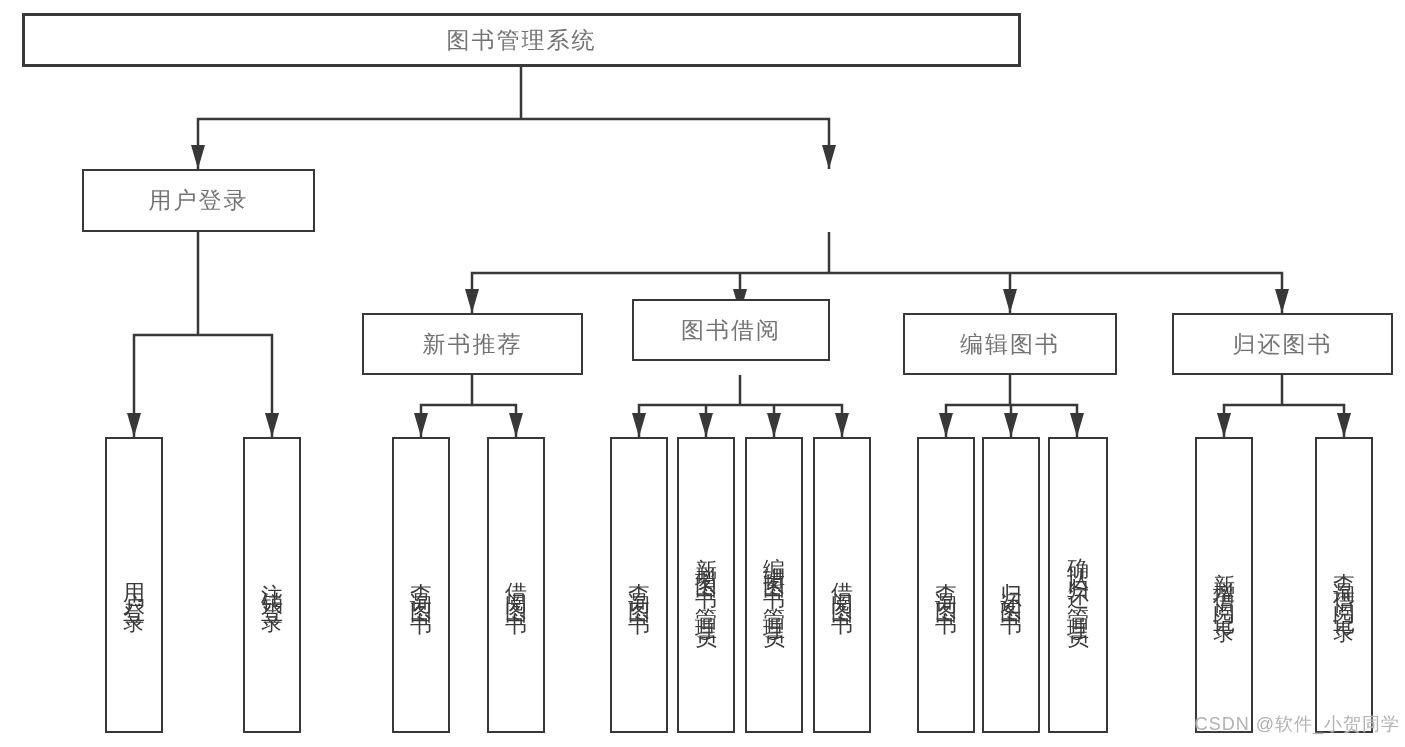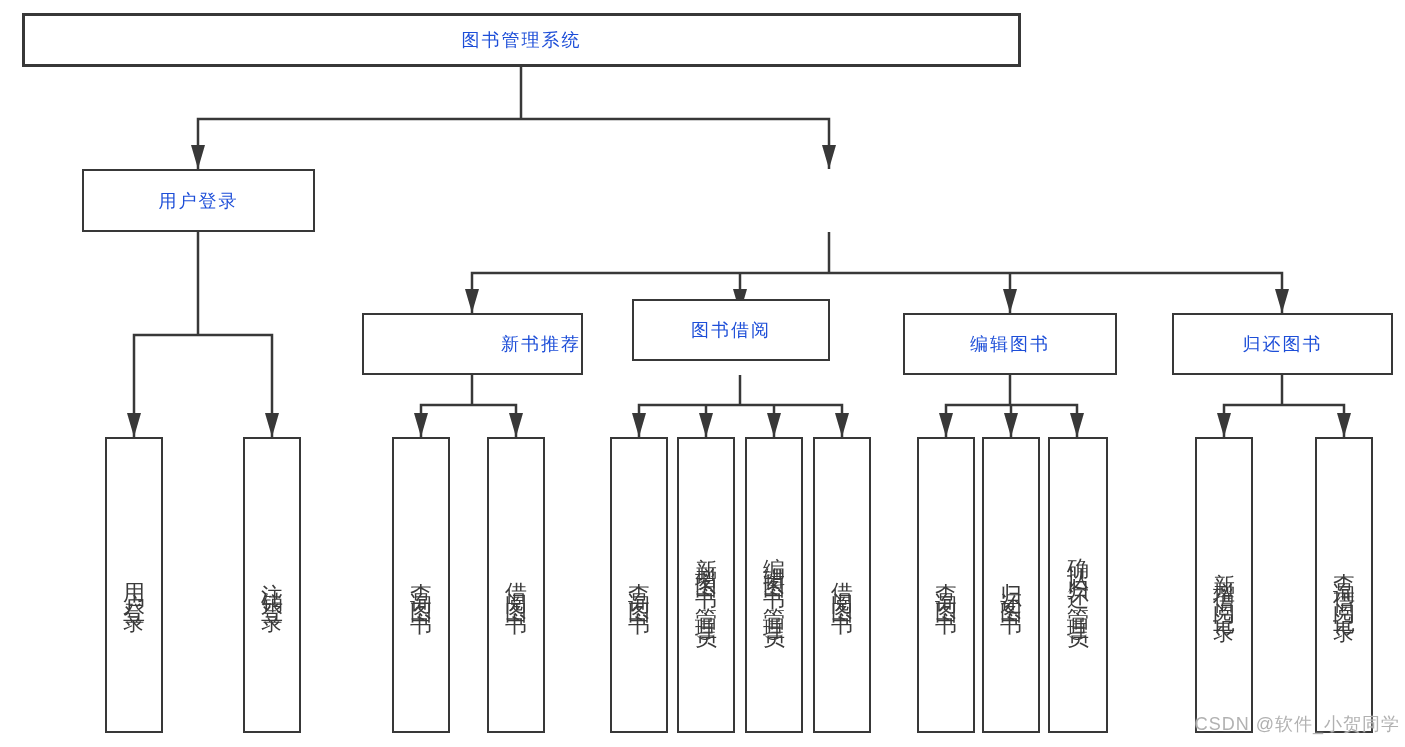--- a/index.html
+++ b/index.html
@@ -21,23 +21,23 @@
     box-sizing: border-box;
     background: #ffffff;
     border: 2.5px solid #383838;
     color: #3a3a3a;
     display: flex;
     align-items: center;
     justify-content: center;
   }
   .node.root { border-width: 3px; }
   .hlabel {
-    font-size: 18px;
+    font-size: 23px;
     letter-spacing: 2px;
-    color: #1d4ed8;
+    color: #737373;
     white-space: nowrap;
   }
   .leaf .vlabel {
     writing-mode: vertical-rl;
     text-orientation: mixed;
     font-size: 22px;
     line-height: 1;
     letter-spacing: 10px;
     color: #3a3a3a;
     white-space: nowrap;
@@ -112,21 +112,21 @@
   </svg>
 
   <div class="node root" style="left:22px; top:13px; width:999px; height:54px;">
     <span class="hlabel">图书管理系统</span>
   </div>
 
   <div class="node" style="left:82px; top:169px; width:233px; height:63px;">
     <span class="hlabel">用户登录</span>
   </div>
 
-  <div class="node" style="left:362px; top:313px; width:221px; height:62px;justify-content:flex-end;">
+  <div class="node" style="left:362px; top:313px; width:221px; height:62px;">
     <span class="hlabel">新书推荐</span>
   </div>
   <div class="node" style="left:632px; top:299px; width:198px; height:62px;">
     <span class="hlabel">图书借阅</span>
   </div>
   <div class="node" style="left:903px; top:313px; width:214px; height:62px;">
     <span class="hlabel">编辑图书</span>
   </div>
   <div class="node" style="left:1172px; top:313px; width:221px; height:62px;">
     <span class="hlabel">归还图书</span>

